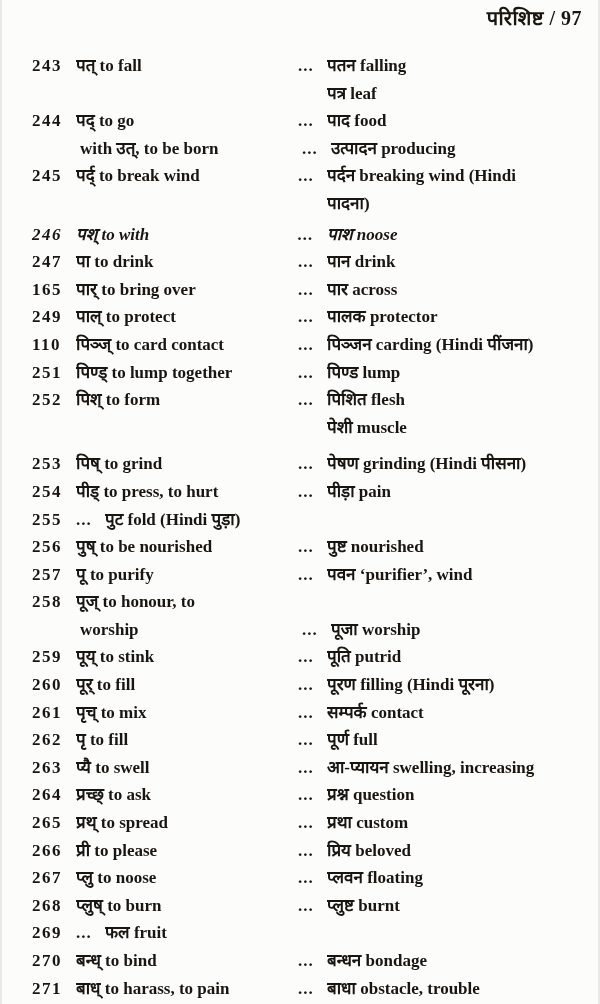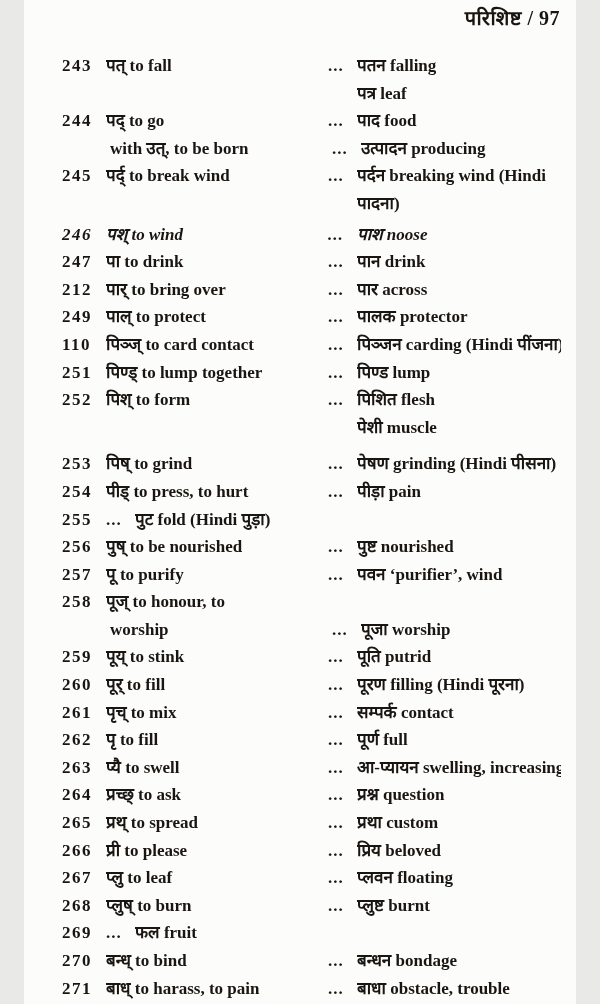--- a/index.html
+++ b/index.html
@@ -2,42 +2,42 @@
 <html><head>
 <meta charset="utf-8">
 <style>
   html, body {
     margin: 0;
     padding: 0;
     background: #e9e9e7;
   }
   .page {
     position: relative;
-    width: 552px;
+    width: 596px;
     height: 1004px;
     margin: 0 auto;
     background: #fcfcfa;
     color: #191511;
     font-family: "Liberation Serif", "DejaVu Sans", serif;
     font-weight: 700;
     font-size: 17px;
     overflow: hidden;
     box-sizing: border-box;
   }
   .header {
     position: absolute;
     top: 4px;
     right: 16px;
     font-size: 20px;
     letter-spacing: 0.5px;
   }
   .entries {
     position: absolute;
     top: 52px;
-    left: 16px;
+    left: 8px;
     right: 0;
     padding-left: 22px;
     padding-right: 15px;
   }
   .row {
     display: flex;
     align-items: baseline;
     line-height: 27.6px;
     white-space: nowrap;
   }
@@ -105,32 +105,32 @@
         <span class="right">पर्दन breaking wind (Hindi</span>
       </div>
       <div class="row">
         <span class="num"></span>
         <span class="left"></span>
         <span class="dots"></span>
         <span class="right">पादना)</span>
       </div>
       <div class="row">
         <span class="num">246</span>
-        <span class="left">पश् to wind</span>
+        <span class="left">पश् to with</span>
         <span class="dots">...</span>
         <span class="right">पाश noose</span>
       </div>
       <div class="row">
         <span class="num">247</span>
         <span class="left">पा to drink</span>
         <span class="dots">...</span>
         <span class="right">पान drink</span>
       </div>
       <div class="row">
-        <span class="num">212</span>
+        <span class="num">165</span>
         <span class="left">पार् to bring over</span>
         <span class="dots">...</span>
         <span class="right">पार across</span>
       </div>
       <div class="row">
         <span class="num">249</span>
         <span class="left">पाल् to protect</span>
         <span class="dots">...</span>
         <span class="right">पालक protector</span>
       </div>
@@ -242,21 +242,21 @@
         <span class="right">प्रथा custom</span>
       </div>
       <div class="row">
         <span class="num">266</span>
         <span class="left">प्री to please</span>
         <span class="dots">...</span>
         <span class="right">प्रिय beloved</span>
       </div>
       <div class="row">
         <span class="num">267</span>
-        <span class="left">प्लु to leaf</span>
+        <span class="left">प्लु to noose</span>
         <span class="dots">...</span>
         <span class="right">प्लवन floating</span>
       </div>
       <div class="row">
         <span class="num">268</span>
         <span class="left">प्लुष् to burn</span>
         <span class="dots">...</span>
         <span class="right">प्लुष्ट burnt</span>
       </div>
       <div class="row">

